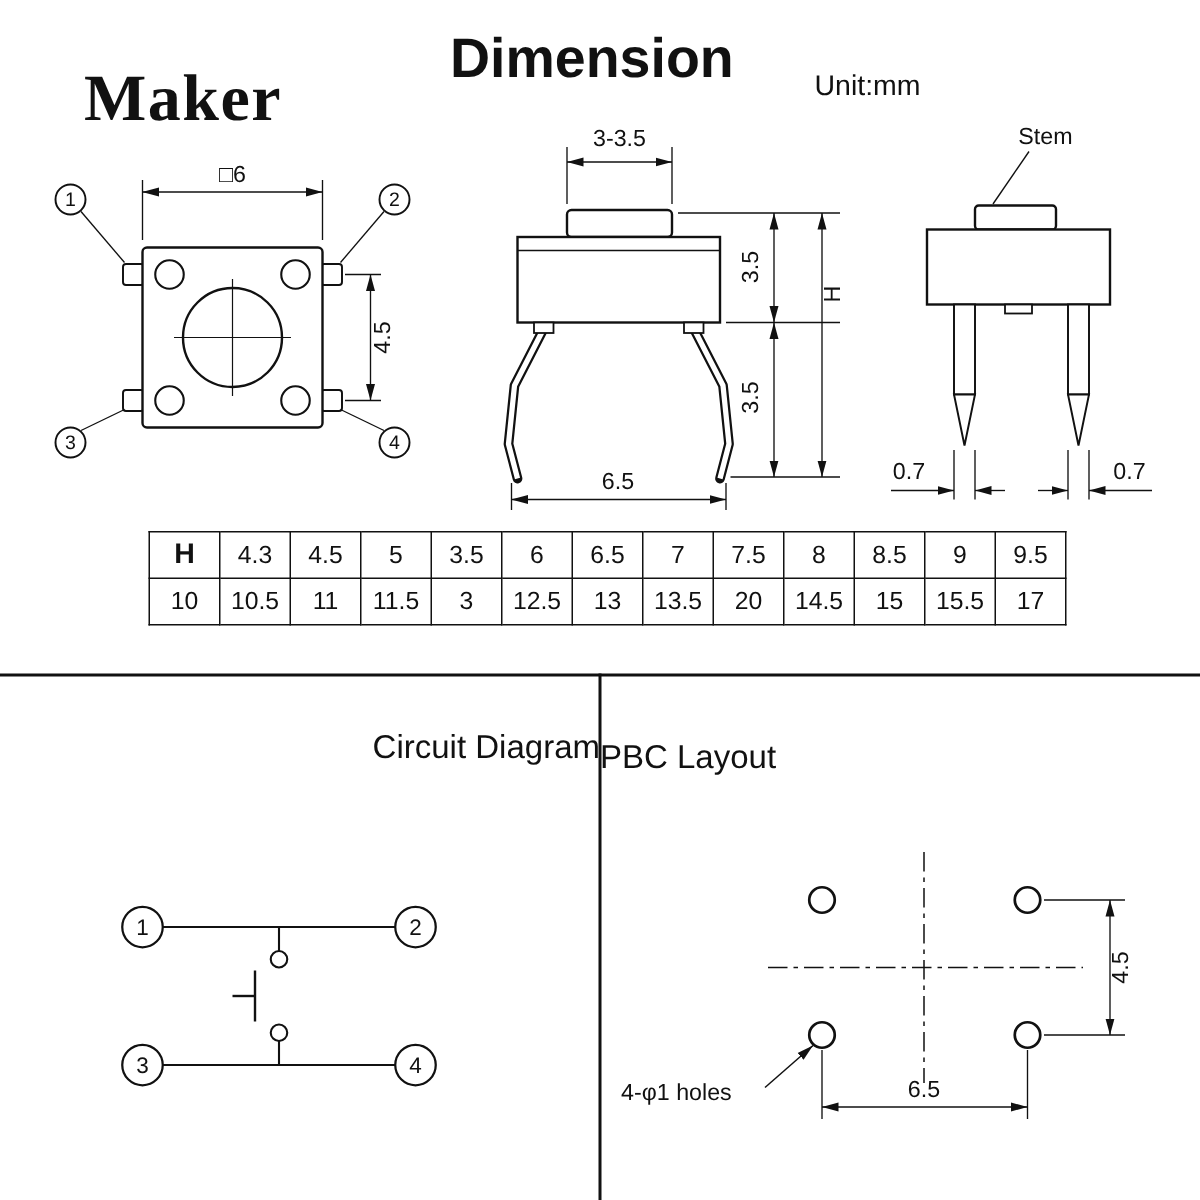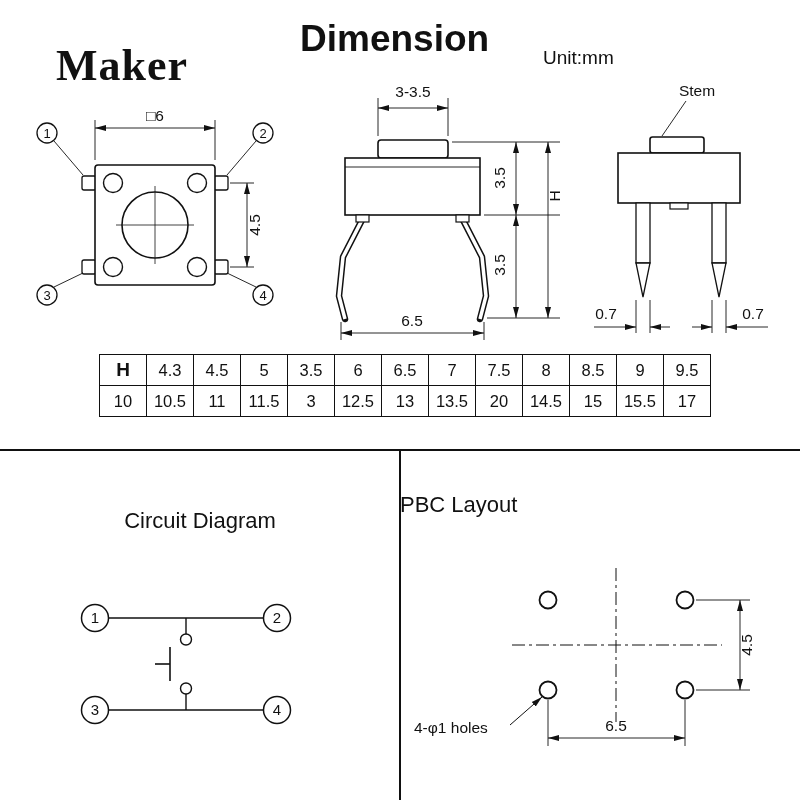--- a/index.html
+++ b/index.html
@@ -15,21 +15,21 @@
   .dim { font-size:15.5px; }
   .pin-num { font-size:13px; }
   .circ-num { font-size:15px; }
   .drawings { left:0; top:0; }
   .h-table { position:absolute; left:99px; top:354px; border-collapse:collapse; font-size:16.5px; }
   .h-table td { border:1px solid #111; min-width:47px; height:31px; text-align:center; padding:0 3px; }
   .h-table td.hd { font-weight:700; font-size:19px; }
   .divider-h { left:0; top:449px; width:800px; height:0; border-top:2px solid #111; }
   .divider-v { left:399px; top:449px; width:0; height:351px; border-left:2px solid #111; }
   .section-title { font-size:22px; }
-  .circuit-title { left:0; top:508px; width:400px; text-align:center; }
+  .circuit-title { left:0; top:485px; width:400px; text-align:right; }
   .pcb-title { left:400px; top:492px; width:400px; text-align:left; }
   .circuit-svg { left:0; top:450px; }
   .pcb-svg { left:400px; top:450px; }
 </style>
 </head>
 <body>
 
 <div class="page">
 
   <div class="abs brand">Maker</div>

